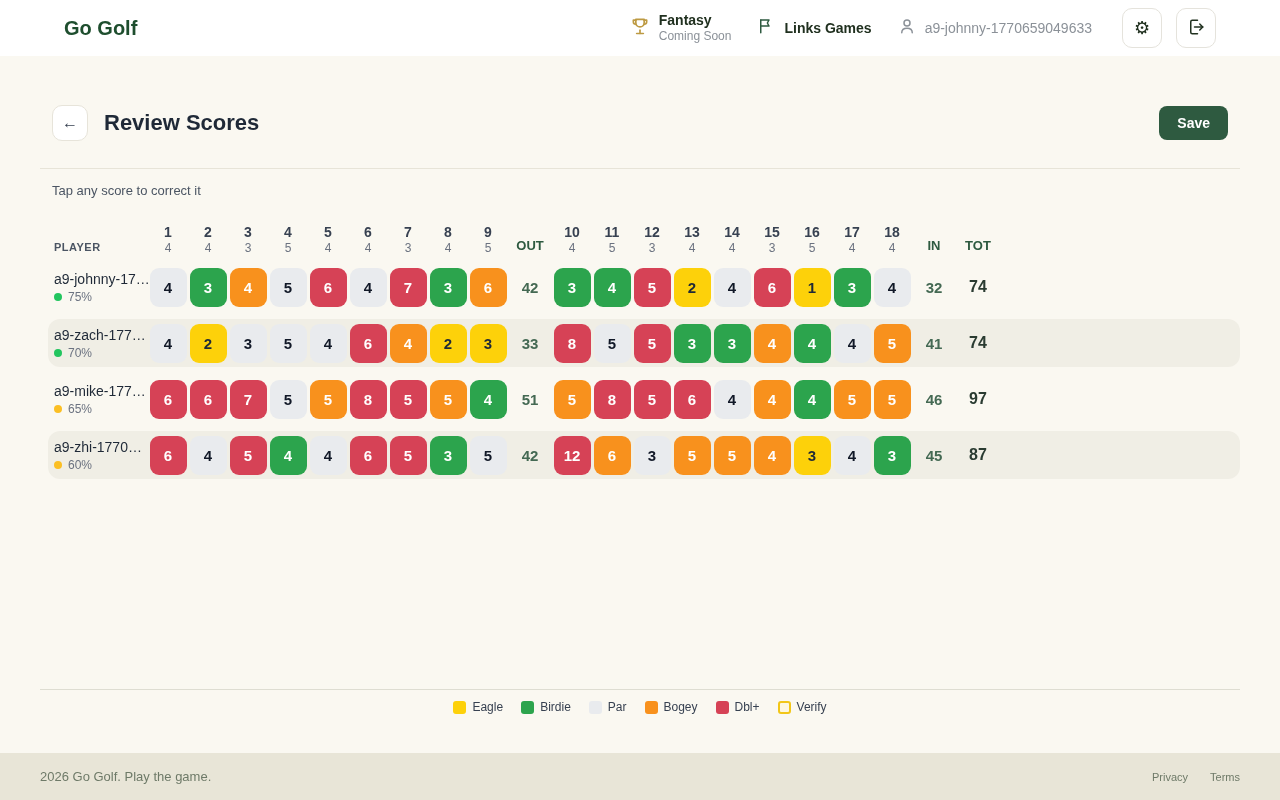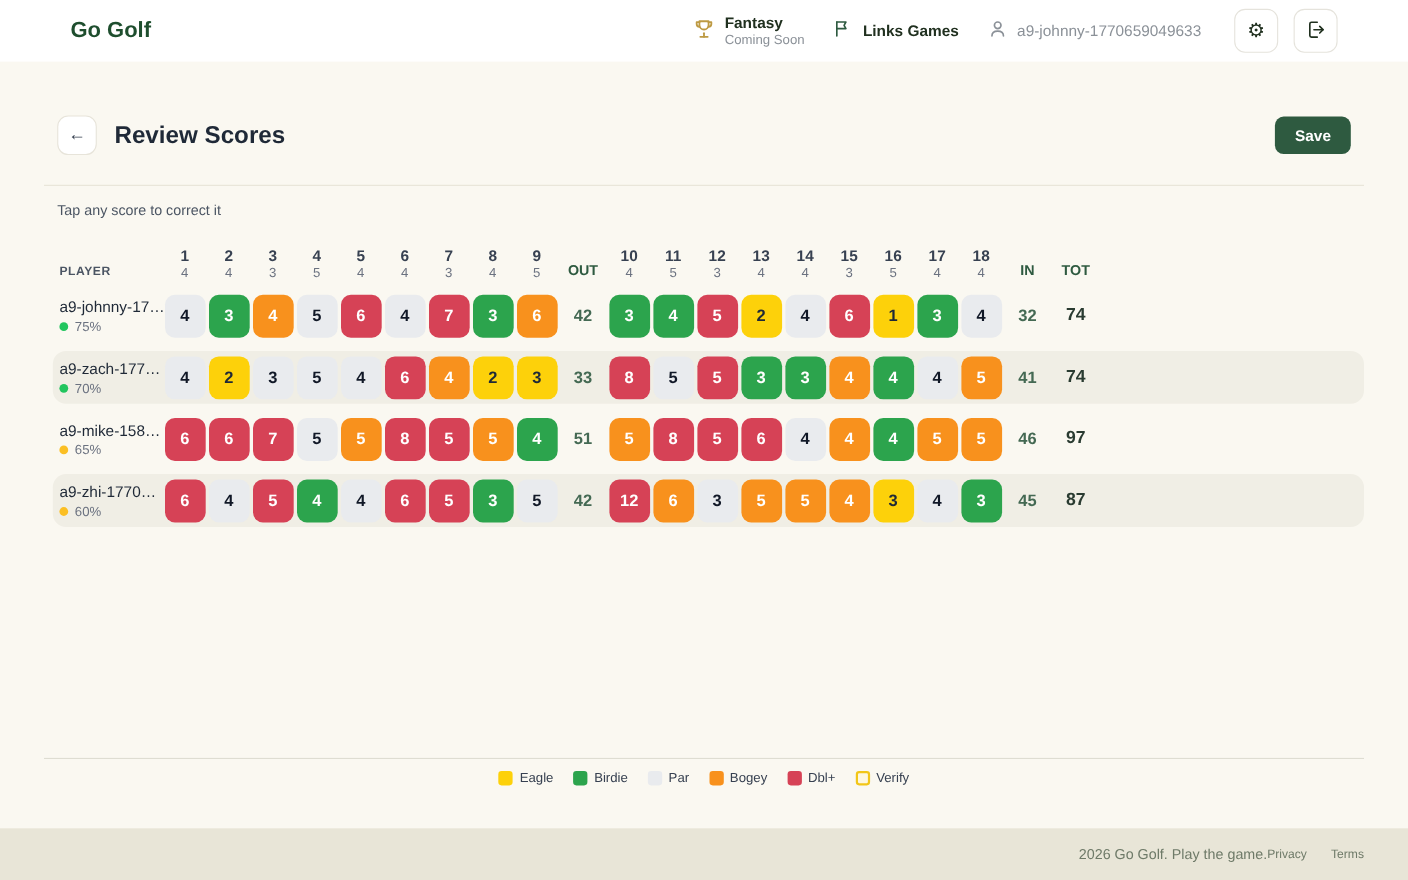--- a/index.html
+++ b/index.html
@@ -77,21 +77,21 @@
   .swatch { width:13px; height:13px; border-radius:3px; display:inline-block; }
   .swatch.eagle  { background:#fdd10a; }
   .swatch.birdie { background:#2ca44d; }
   .swatch.par    { background:#e9ebee; }
   .swatch.bogey  { background:#f8911d; }
   .swatch.dbl    { background:#d64256; }
   .swatch.verify { background:#fdf7e0; border:2px solid #f2c618; }
   .legend-label { font-size:12px; color:#374151; }
   
   .site-footer { height:47px; flex-shrink:0; background:#e8e5d7;
-    display:flex; align-items:center; justify-content:flex-end; padding:0 40px; }
+    display:flex; align-items:center; justify-content:space-between; padding:0 40px; }
   .footer-text { font-size:13px; color:#6e7a68; }
   .footer-links { display:flex; gap:22px; }
   .footer-link { font-size:11px; color:#6e7a68; cursor:pointer; }
 </style>
 </head>
 <body>
 
 <header class="topbar">
   <div class="brand">Go Golf</div>
   <nav class="nav">
@@ -361,21 +361,21 @@
             <button class="cell par">4</button>
           </div>
           <div class="col-cell">
             <button class="cell bogey">5</button>
           </div>
           <div class="agg-val">41</div>
           <div class="agg-val tot-val">74</div>
         </div>
         <div class="grid-row score-row">
           <div class="col-player player-cell">
-            <div class="player-name">a9-mike-158…</div>
+            <div class="player-name">a9-mike-177…</div>
             <div class="player-status">
               <span class="dot" style="background: rgb(251, 191, 36);"></span>
               <span class="pct">65%</span>
             </div>
           </div>
           <div class="col-cell">
             <button class="cell dbl">6</button>
           </div>
           <div class="col-cell">
             <button class="cell dbl">6</button>

